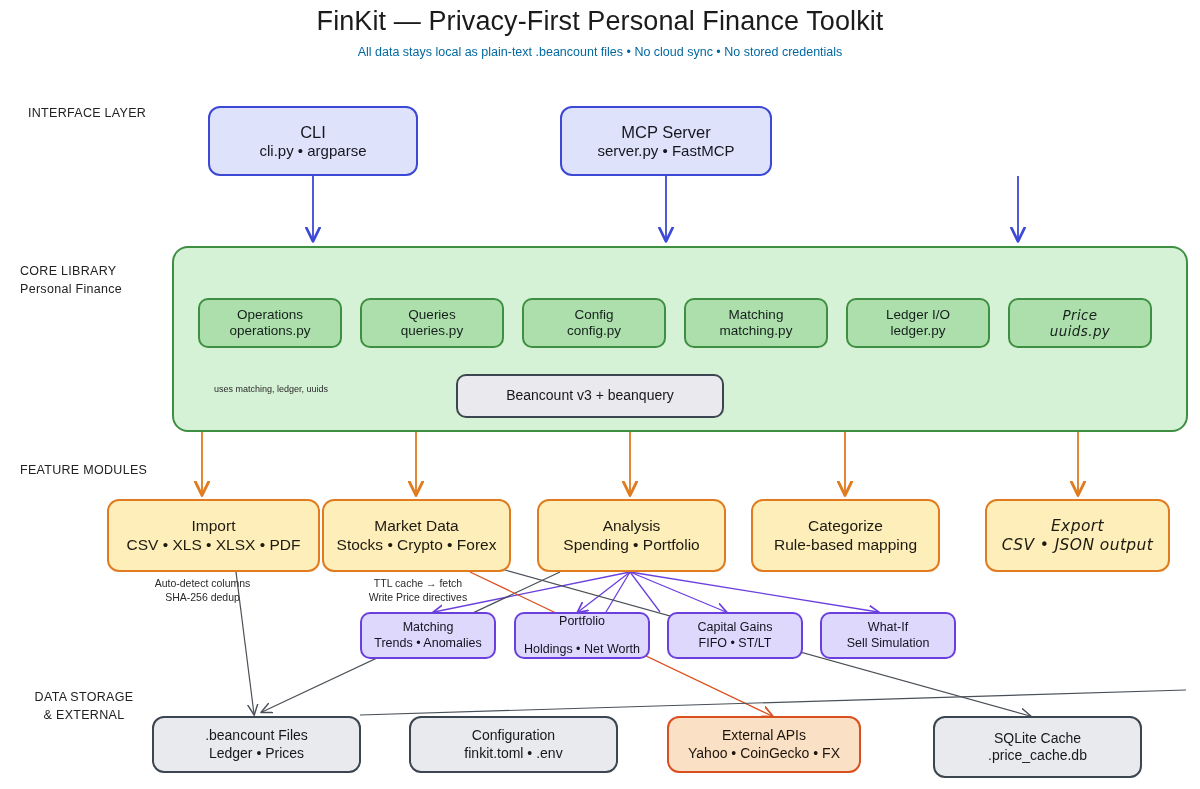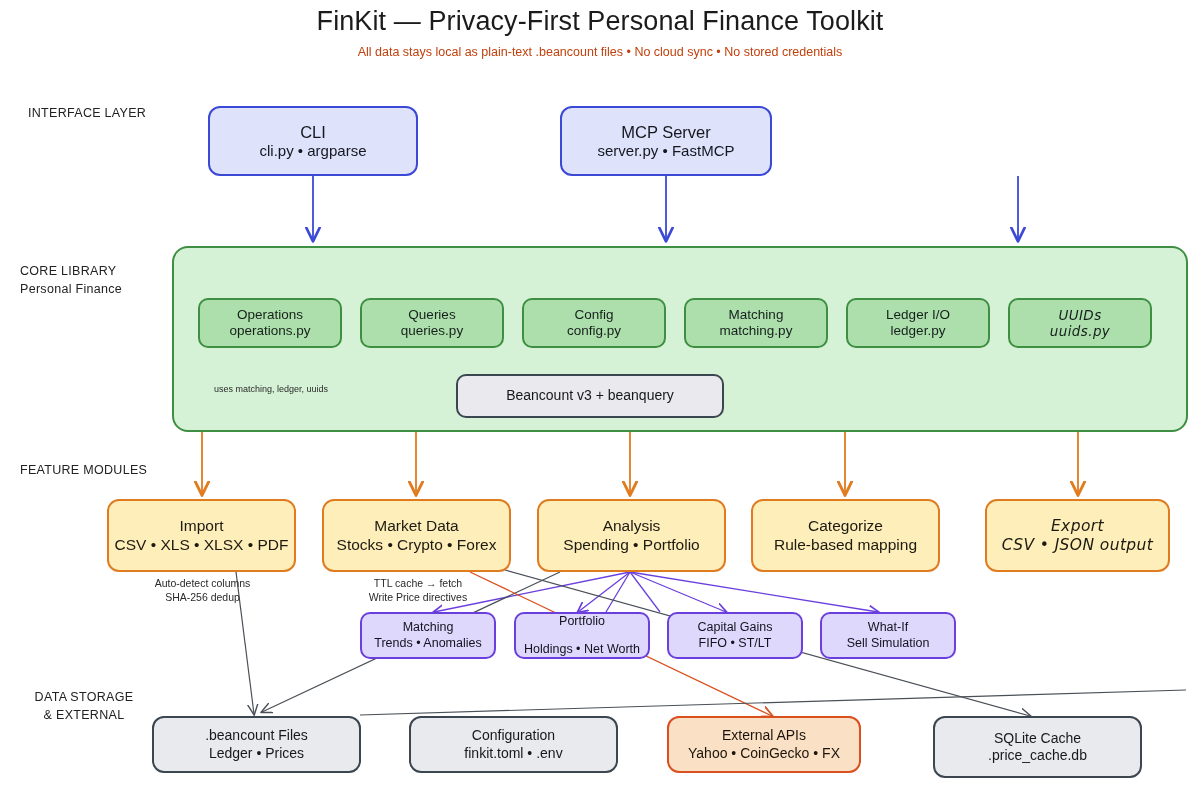--- a/index.html
+++ b/index.html
@@ -53,21 +53,21 @@
     font-weight: 400;
     color: #1b1b1b;
     letter-spacing: 0.1px;
   }
   #subtitle {
     position: absolute;
     left: 0; top: 45px;
     width: 1200px;
     text-align: center;
     font-size: 12.5px;
-    color: #c2410c;
+    color: #0369a1;
   }
 
   
   .layer-label {
     position: absolute;
     font-size: 12.5px;
     color: #222;
     letter-spacing: 0.3px;
     line-height: 1.45;
     z-index: 3;
@@ -292,31 +292,31 @@
     <div class="l1">Matching</div>
     <div class="l2">matching.py</div>
   </div>
 
   <div class="node n-core" style="left:846px; top:298px; width:144px; height:50px;">
     <div class="l1">Ledger I/O</div>
     <div class="l2">ledger.py</div>
   </div>
 
   <div class="node n-core hand" style="left:1008px; top:298px; width:144px; height:50px;">
-    <div class="l1">UUIDs</div>
+    <div class="l1">Price</div>
     <div class="l2">uuids.py</div>
   </div>
 
   <div class="node n-dep" style="left:456px; top:374px; width:268px; height:44px;">
     <div class="l1">Beancount v3 + beanquery</div>
   </div>
 
   <div class="note tiny" style="left:190px; top:383px; width:162px;">uses matching, ledger, uuids</div>
 
-  <div class="node n-feature" style="left:107px; top:499px; width:189px; height:73px;">
+  <div class="node n-feature" style="left:107px; top:499px; width:213px; height:73px;">
     <div class="l1">Import</div>
     <div class="l2">CSV • XLS • XLSX • PDF</div>
   </div>
 
   <div class="node n-feature" style="left:322px; top:499px; width:189px; height:73px;">
     <div class="l1">Market Data</div>
     <div class="l2">Stocks • Crypto • Forex</div>
   </div>
 
   <div class="node n-feature" style="left:537px; top:499px; width:189px; height:73px;">

